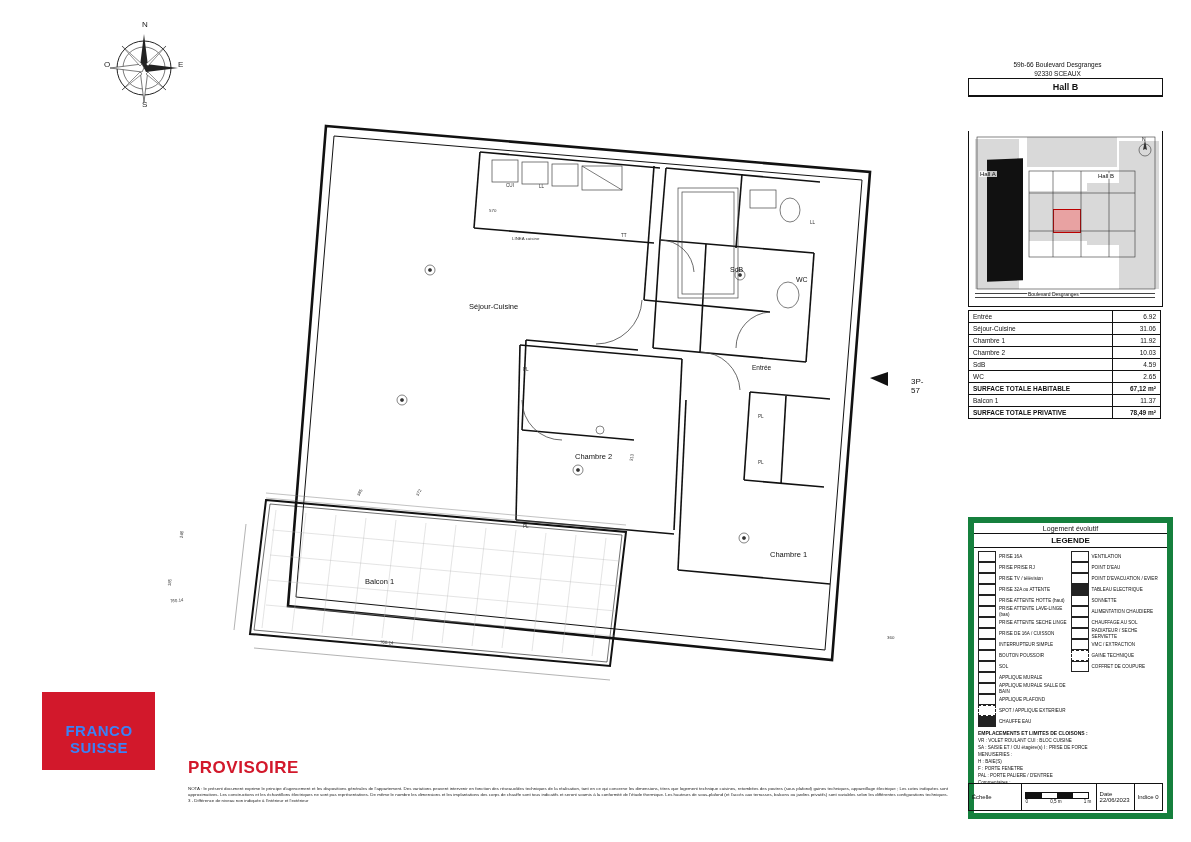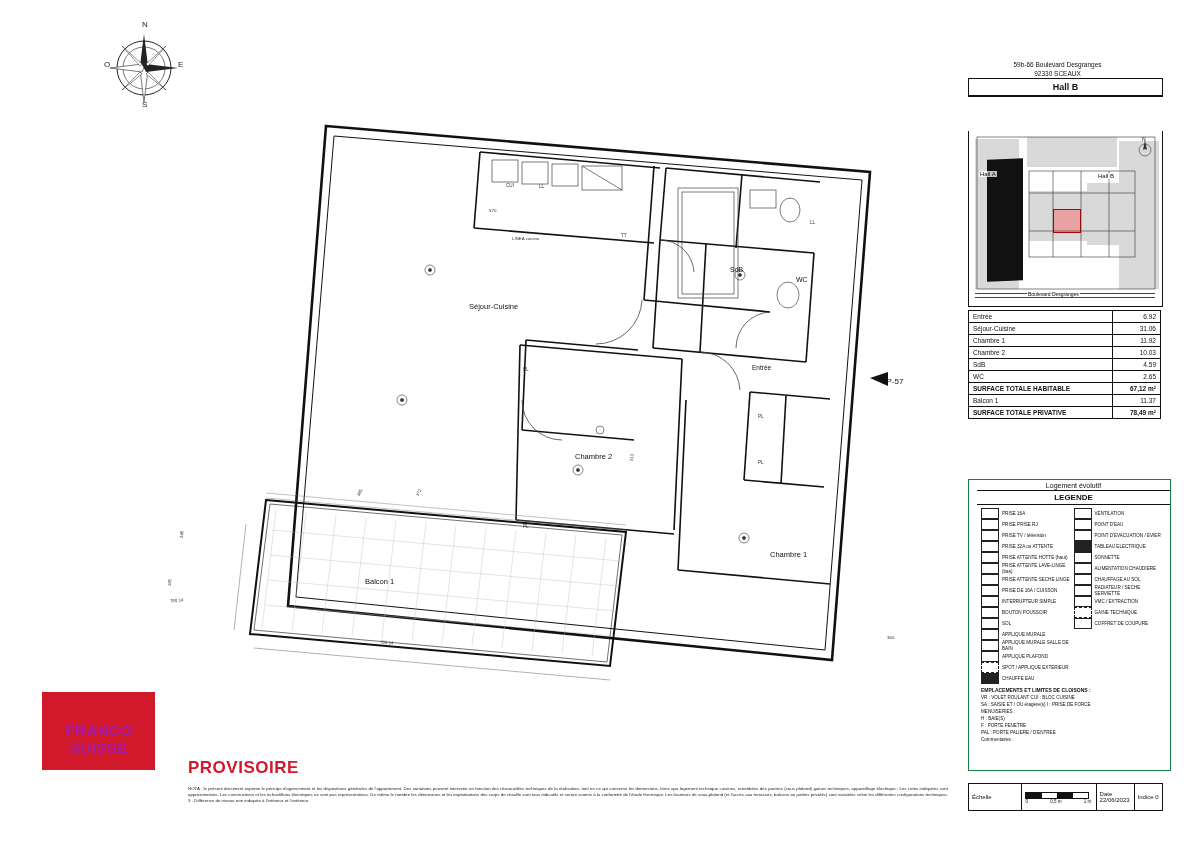--- a/index.html
+++ b/index.html
@@ -32,21 +32,21 @@
   .sp-txt{position:absolute;font-size:6px;color:#111;background:rgba(255,255,255,.75);padding:0 1px;}
   .sp-compass{position:absolute;right:6px;top:6px;width:22px;height:22px;}
 
   
   .surf{position:absolute;left:968px;top:310px;width:193px;border:1px solid #111;border-collapse:collapse;font-size:6.5px;}
   .surf td{border:1px solid #111;padding:2px 4px;}
   .surf td.v{text-align:right;}
   .surf tr.tot td{font-weight:bold;}
 
   
-  .legend{position:absolute;left:968px;top:479px;width:193px;height:290px;border:1px solid #15803d;font-size:5.5px;padding-left:8px;}
+  .legend{position:absolute;left:968px;top:517px;width:193px;height:290px;border:6px solid #15803d;font-size:5.5px;}
   .legend .lg-h{text-align:center;font-size:7px;padding:2px 0 1px;border-bottom:1px solid #111;}
   .legend .lg-t{text-align:center;font-size:8px;font-weight:bold;padding:2px 0 2px;border-bottom:1px solid #111;}
   .lg-cols{display:flex;padding:3px 4px 0;}
   .lg-col{width:50%;}
   .lg-row{display:flex;align-items:center;height:11px;}
   .lg-sym{width:16px;height:9px;border:1px solid #222;margin-right:3px;flex:0 0 16px;background:#fff;}
   .lg-sym.solid{background:#222;}
   .lg-sym.dash{border-style:dashed;}
   .lg-txt{font-size:4.6px;line-height:6px;color:#111;}
   .lg-foot{padding:3px 4px;font-size:4.6px;line-height:7px;}
@@ -56,21 +56,21 @@
   .scalebox{position:absolute;left:968px;top:783px;width:193px;height:26px;border:1px solid #111;display:flex;font-size:6px;}
   .scalebox .c{border-right:1px solid #111;display:flex;flex-direction:column;justify-content:center;padding:0 3px;}
   .scalebox .c:last-child{border-right:none;}
   .bar{width:62px;height:5px;border:1px solid #111;display:flex;margin-top:2px;}
   .bar i{flex:1;}
   .bar i.f{background:#111;}
   .bar-lbls{display:flex;justify-content:space-between;width:66px;font-size:4.6px;}
 
   
   .logo{position:absolute;left:42px;top:692px;width:113px;height:78px;background:#d2182b;}
-  .logotxt{position:absolute;left:48px;top:722px;width:102px;text-align:center;color:#a21caf;font-weight:bold;font-size:15px;line-height:17px;letter-spacing:.5px;}
+  .logotxt{position:absolute;left:48px;top:722px;width:102px;text-align:center;color:#3b82f6;font-weight:bold;font-size:15px;line-height:17px;letter-spacing:.5px;}
   .prov{position:absolute;left:188px;top:758px;color:#d2182b;font-weight:bold;font-size:17px;letter-spacing:.5px;}
   .nota{position:absolute;left:188px;top:786px;width:760px;font-size:4.4px;line-height:6.2px;color:#222;text-align:justify;}
 
   
   .planwrap{position:absolute;left:230px;top:100px;width:680px;height:620px;}
   .room-lbl{position:absolute;font-size:7.5px;color:#111;white-space:nowrap;}
   .tiny{position:absolute;font-size:4.6px;color:#333;white-space:nowrap;}
   .dim{position:absolute;font-size:4.4px;color:#333;white-space:nowrap;}
   .marker{position:absolute;font-size:8px;color:#111;}
   svg{display:block;}
@@ -482,16 +482,16 @@
     <span class="dim" style="left:282px;top:136px;">LINEA cuisine</span>
     <span class="dim" style="left:657px;top:535px;">360</span>
     <span class="dim" style="left:-64px;top:480px;transform:rotate(-85deg);">185</span>
     <span class="dim" style="left:-52px;top:432px;transform:rotate(-85deg);">246</span>
     <span class="dim" style="left:-60px;top:498px;transform:rotate(-5deg);">760.14</span>
     <span class="dim" style="left:150px;top:540px;transform:rotate(5deg);">760.14</span>
     <span class="dim" style="left:126px;top:390px;transform:rotate(-60deg);">385</span>
     <span class="dim" style="left:185px;top:390px;transform:rotate(-60deg);">372</span>
     <span class="dim" style="left:398px;top:355px;transform:rotate(-80deg);">313</span>
 
-    <span class="marker" style="left:652px;top:277px;">3P-57</span>
+    <span class="marker" style="left:681px;top:277px;">3P-57</span>
   </div>
 
 </div>
 
 </body></html>

